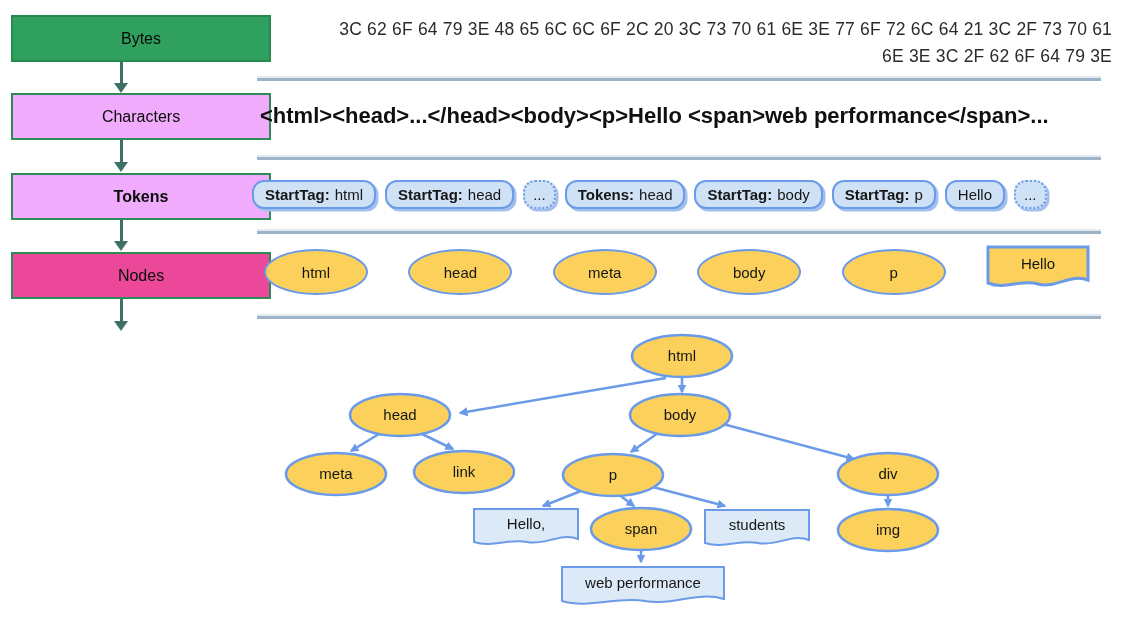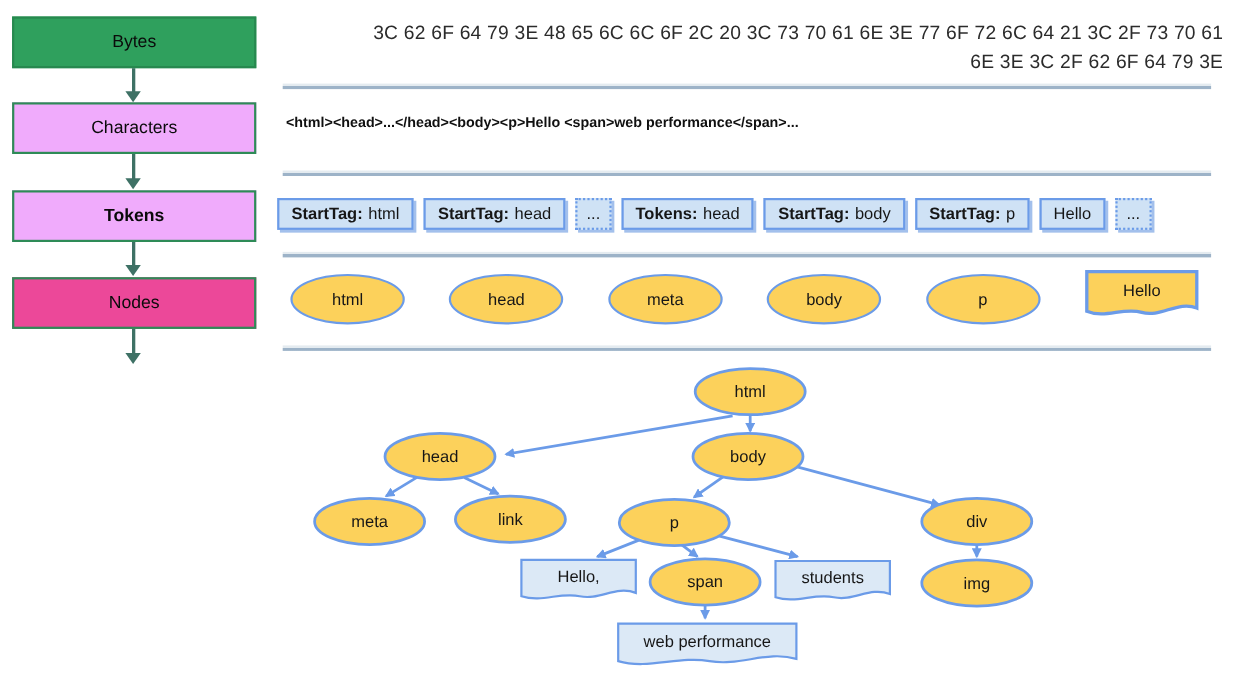--- a/index.html
+++ b/index.html
@@ -1,40 +1,40 @@
 <!DOCTYPE html>
 <html><head>
 <meta charset="utf-8">
 <style>
   html,body{margin:0;padding:0;background:#fff;}
   body{font-family:"Liberation Sans",sans-serif;color:#161616;}
   .canvas{position:relative;width:1123px;height:622px;background:#fff;overflow:hidden;}
 
   
-  .stage{position:absolute;left:11px;width:222px;height:47px;box-sizing:border-box;
+  .stage{position:absolute;left:11px;width:260px;height:47px;box-sizing:border-box;
          border:2px solid #2E8B57;display:flex;align-items:center;justify-content:center;
          font-size:16px;color:#0a0a0a;text-align:center;}
   .stage.green{background:#2FA05D;border-color:#27894F;}
   .stage.blue{background:#f0abfc;}
   .stage.yellow{background:#ec4899;}
 
   .flow-arrow{position:absolute;left:120px;width:3px;background:#3E7165;}
   .flow-arrow::after{content:"";position:absolute;left:-6px;bottom:-9px;width:0;height:0;
          border:7px solid transparent;border-top:10px solid #3E7165;border-bottom:none;}
 
   
   .divider{position:absolute;left:257px;width:844px;height:5px;
          background:linear-gradient(to bottom,#E4EBF0 0%,#E4EBF0 45%,#9DB3C8 45%,#9DB3C8 100%);}
 
   .bytes-text{position:absolute;left:260px;top:16px;width:852px;font-size:17.5px;
          line-height:27px;color:#2b2b2b;letter-spacing:0.2px;text-align:right;}
-  .chars-text{position:absolute;left:260px;top:103px;font-size:13px;font-weight:700;color:#101010;}
+  .chars-text{position:absolute;left:260px;top:103px;font-size:22px;font-weight:700;color:#101010;}
 
   .tokens{position:absolute;left:252px;top:180px;display:flex;gap:9px;align-items:stretch;}
-  .token{background:#CFE2F5;border:2.5px solid #6B9BE8;border-radius:0;padding:4px 11px;
+  .token{background:#CFE2F5;border:2.5px solid #6B9BE8;border-radius:12px;padding:4px 11px;
          font-size:15px;display:flex;align-items:center;white-space:nowrap;
          box-shadow:2.5px 2.5px 0 #A3C0EC;}
   .token .t-type{font-weight:700;margin-right:5px;}
   .token .t-type:empty{margin-right:0;}
   .token.dotted{border-style:dotted;padding:4px 8px;}
 
   .nodes-row{position:absolute;left:264px;top:249px;width:826px;display:flex;
          justify-content:space-between;align-items:center;}
   .node-ellipse{width:104px;height:46px;box-sizing:border-box;background:#FCD15B;
          border:2.5px solid #6B9BE8;border-radius:50%;display:flex;align-items:center;

